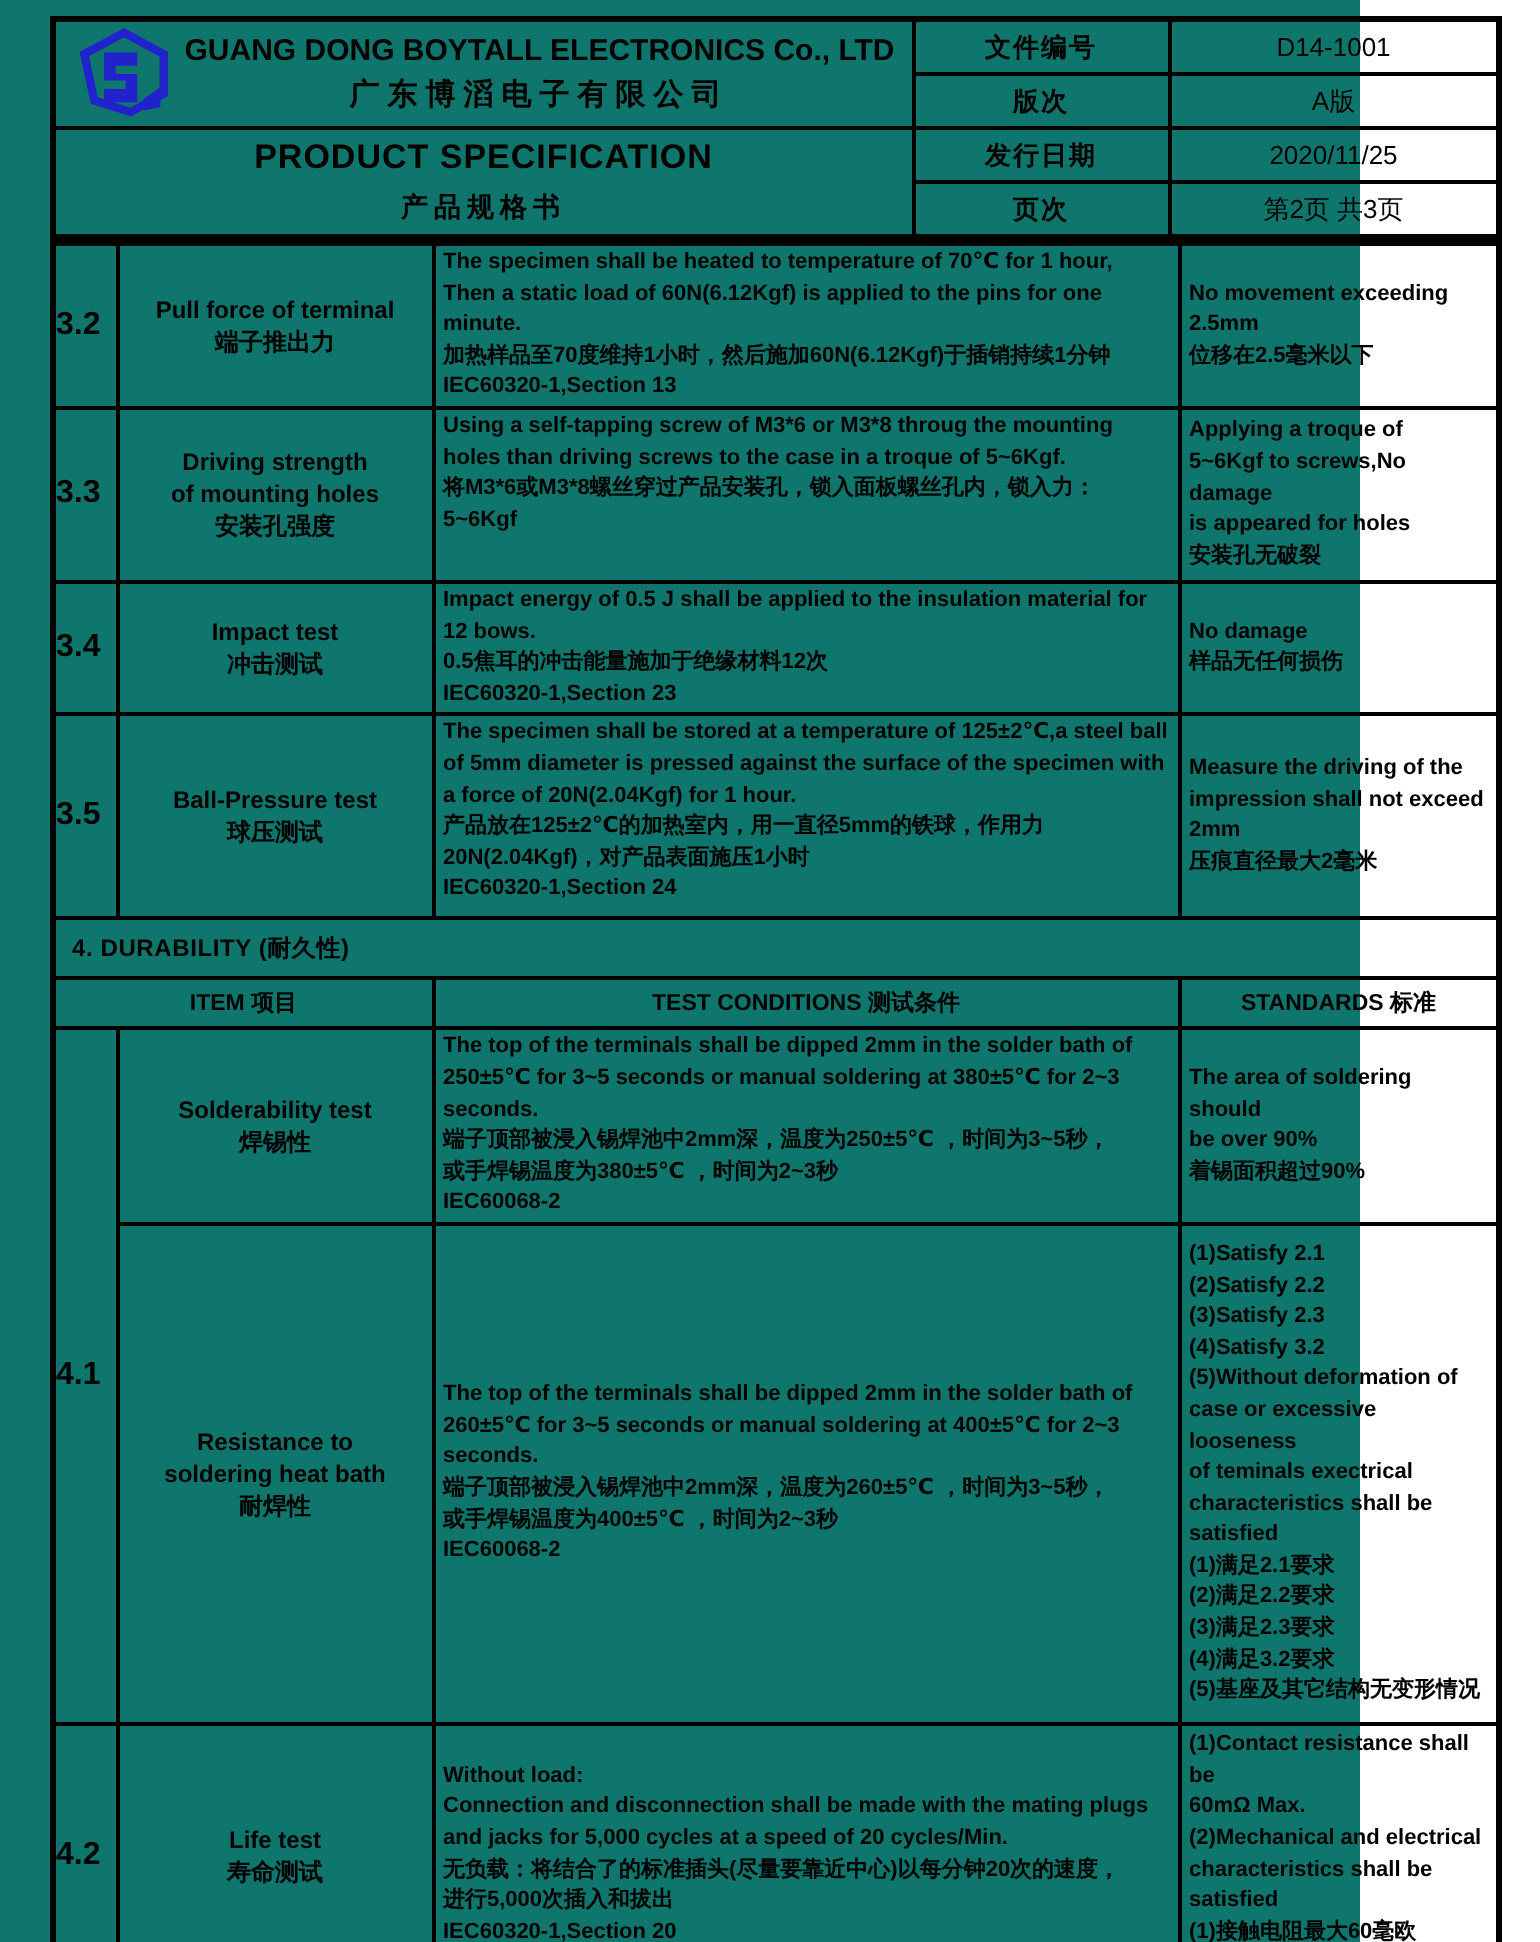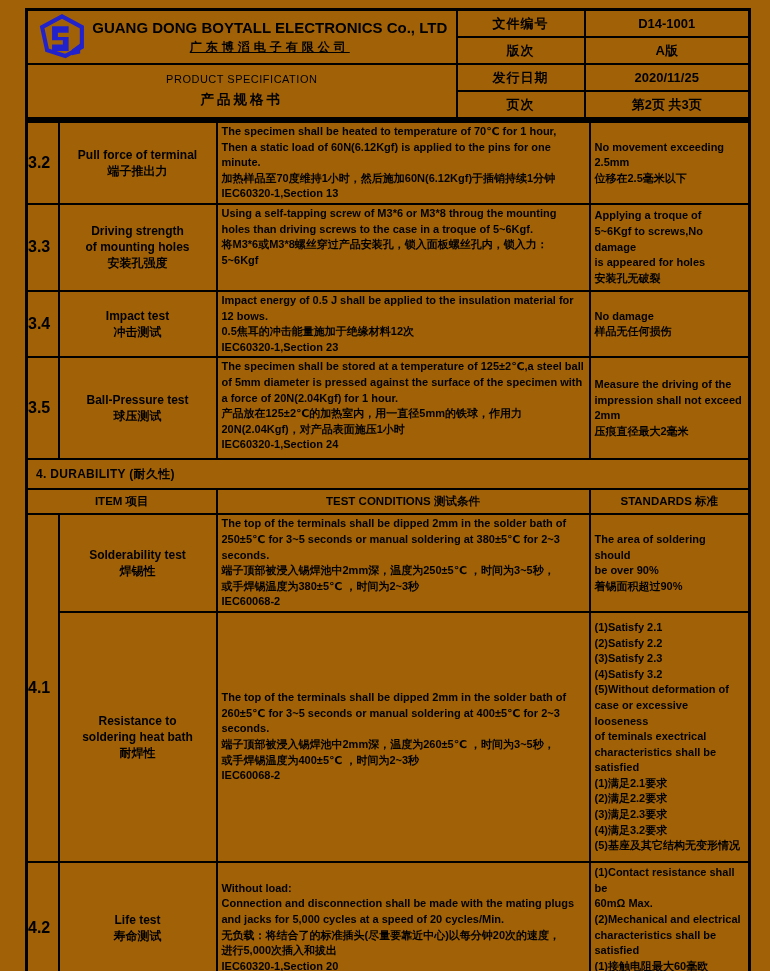--- a/index.html
+++ b/index.html
@@ -2,42 +2,42 @@
 <html><head>
 <meta charset="utf-8">
 <style>
   html,body{margin:0;padding:0;background:#ffffff;}
   body{
     width:770px;height:971px;
     font-family:"Liberation Sans","DejaVu Sans",sans-serif;
     color:#000;
     -webkit-font-smoothing:antialiased;
   }
-  .page{position:relative;width:770px;height:971px;background:#a16207;}
+  .page{position:relative;width:680px;height:971px;background:#0f766e;}
   .sheet{position:absolute;left:25px;top:8px;width:723px;}
 
   table{border-collapse:collapse;table-layout:fixed;width:723px;}
   table.header-table{border:3px solid #000;}
   table.main-table{border:3px solid #000;}
   td{border:2px solid #000;padding:0;overflow:hidden;}
 
   
   .company-cell{vertical-align:middle;}
   .company-inner{display:flex;align-items:center;padding:2px 6px;}
   .logo-box{flex:0 0 56px;display:flex;align-items:center;justify-content:center;}
   .company-text{flex:1;text-align:center;line-height:1.45;}
   .company-en{font-size:15px;font-weight:bold;letter-spacing:0px;}
-  .company-cn{font-size:12px;font-weight:bold;letter-spacing:4px;text-decoration:underline;}
+  .company-cn{font-size:15px;font-weight:bold;letter-spacing:4px;}
   .title-cell{vertical-align:middle;text-align:center;}
-  .doc-title-en{font-size:11px;font-weight:normal;letter-spacing:0.5px;}
+  .doc-title-en{font-size:17px;font-weight:bold;letter-spacing:0.5px;}
   .doc-title-cn{font-size:13.5px;font-weight:bold;letter-spacing:3px;margin-top:6px;}
   .hfield-label{width:128px;text-align:center;vertical-align:middle;
     font-size:13px;font-weight:bold;height:25px;letter-spacing:1px;margin-top:16px;}
   .hfield-value{width:165px;text-align:center;vertical-align:middle;
-    font-size:13px;font-weight:bold;height:25px;}
+    font-size:13px;font-weight:normal;height:25px;}
 
   
   .col-no{width:32px;}
   .col-item{width:158px;}
   .col-cond{width:373px;}
   .col-std{width:160px;}
 
   td.no{ vertical-align:middle;font-size:16px;font-weight:bold;}
   td.item{text-align:center;vertical-align:middle;font-size:12px;font-weight:bold;
     white-space:pre-line;line-height:16px;padding:2px;}

